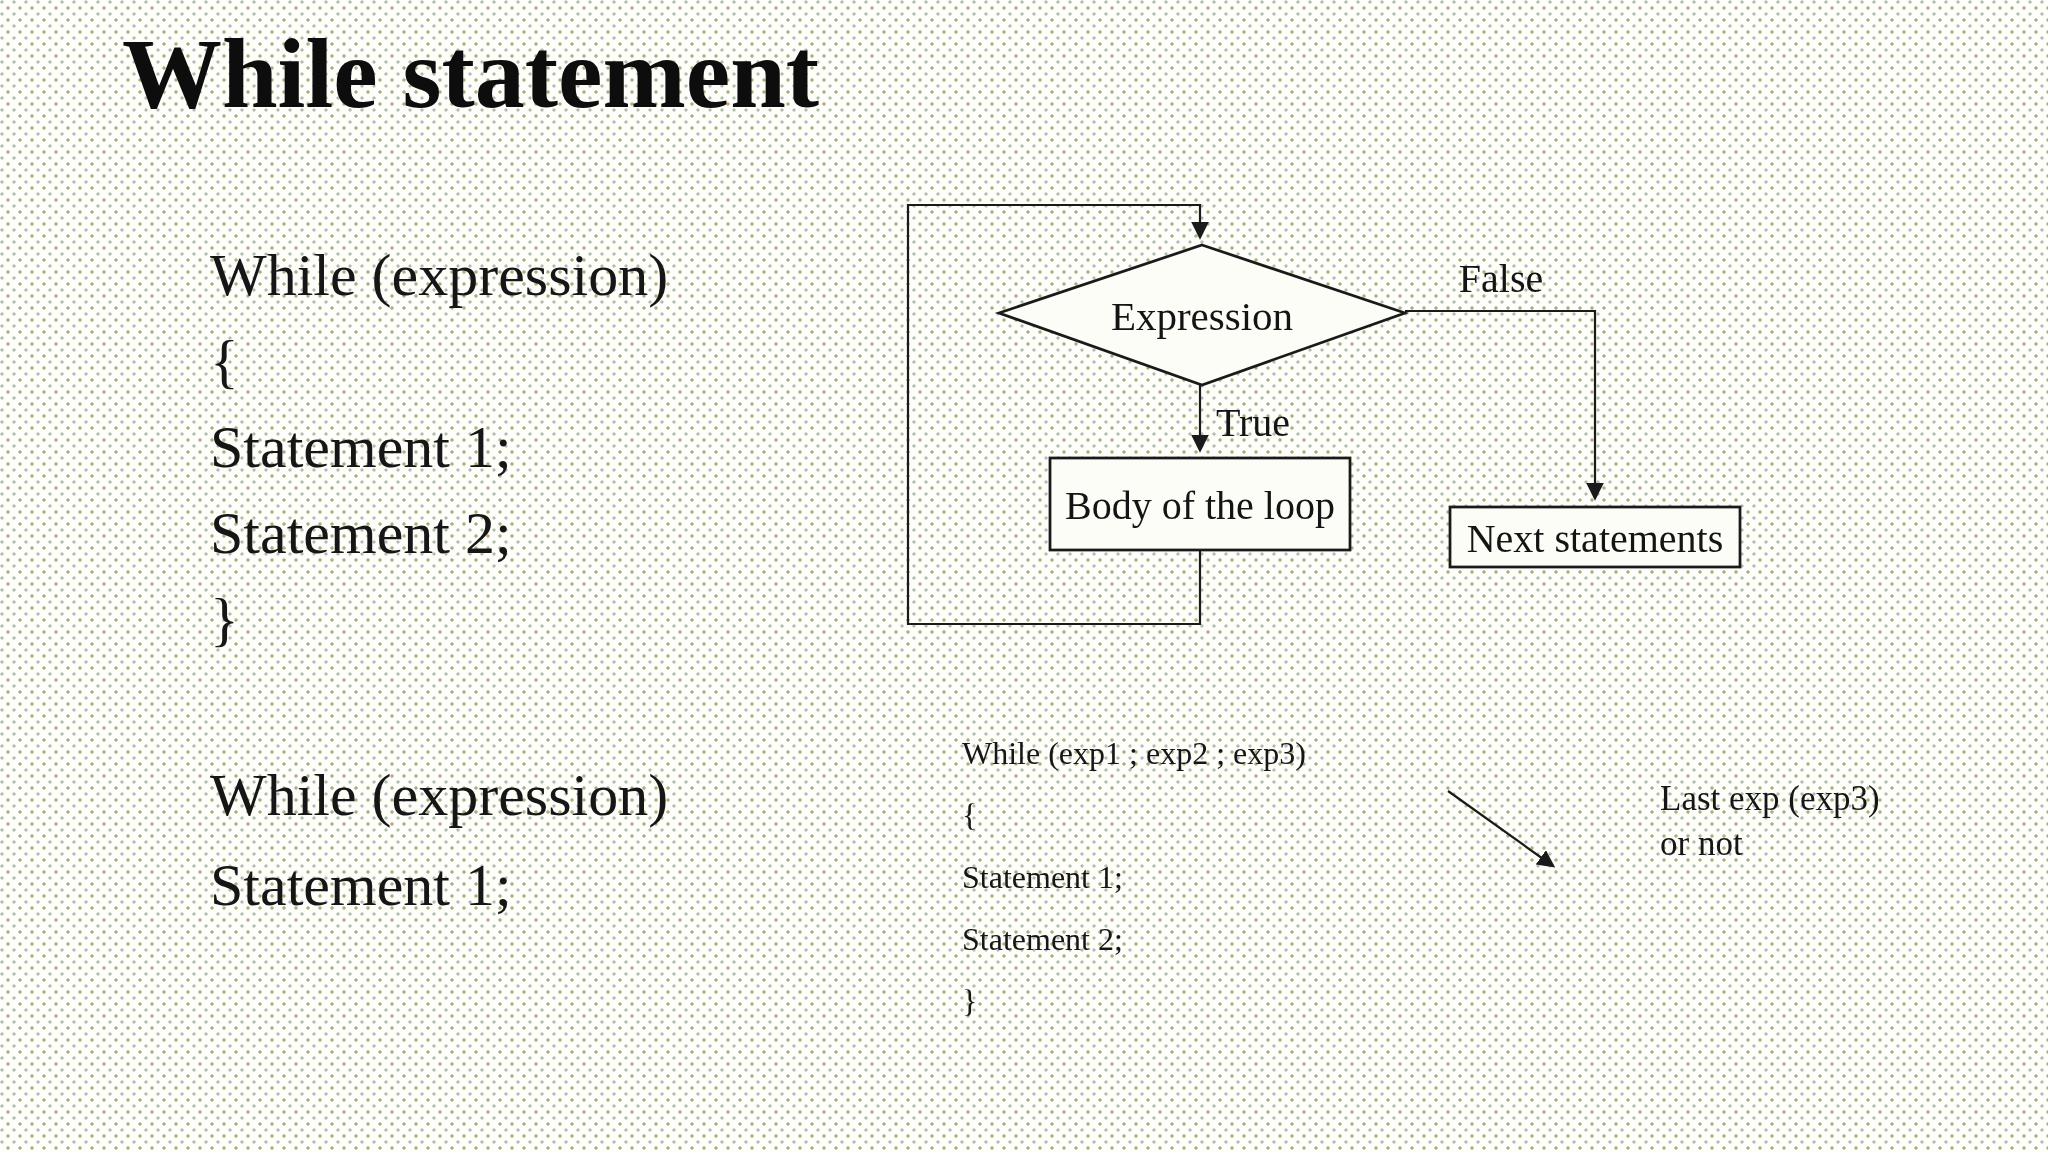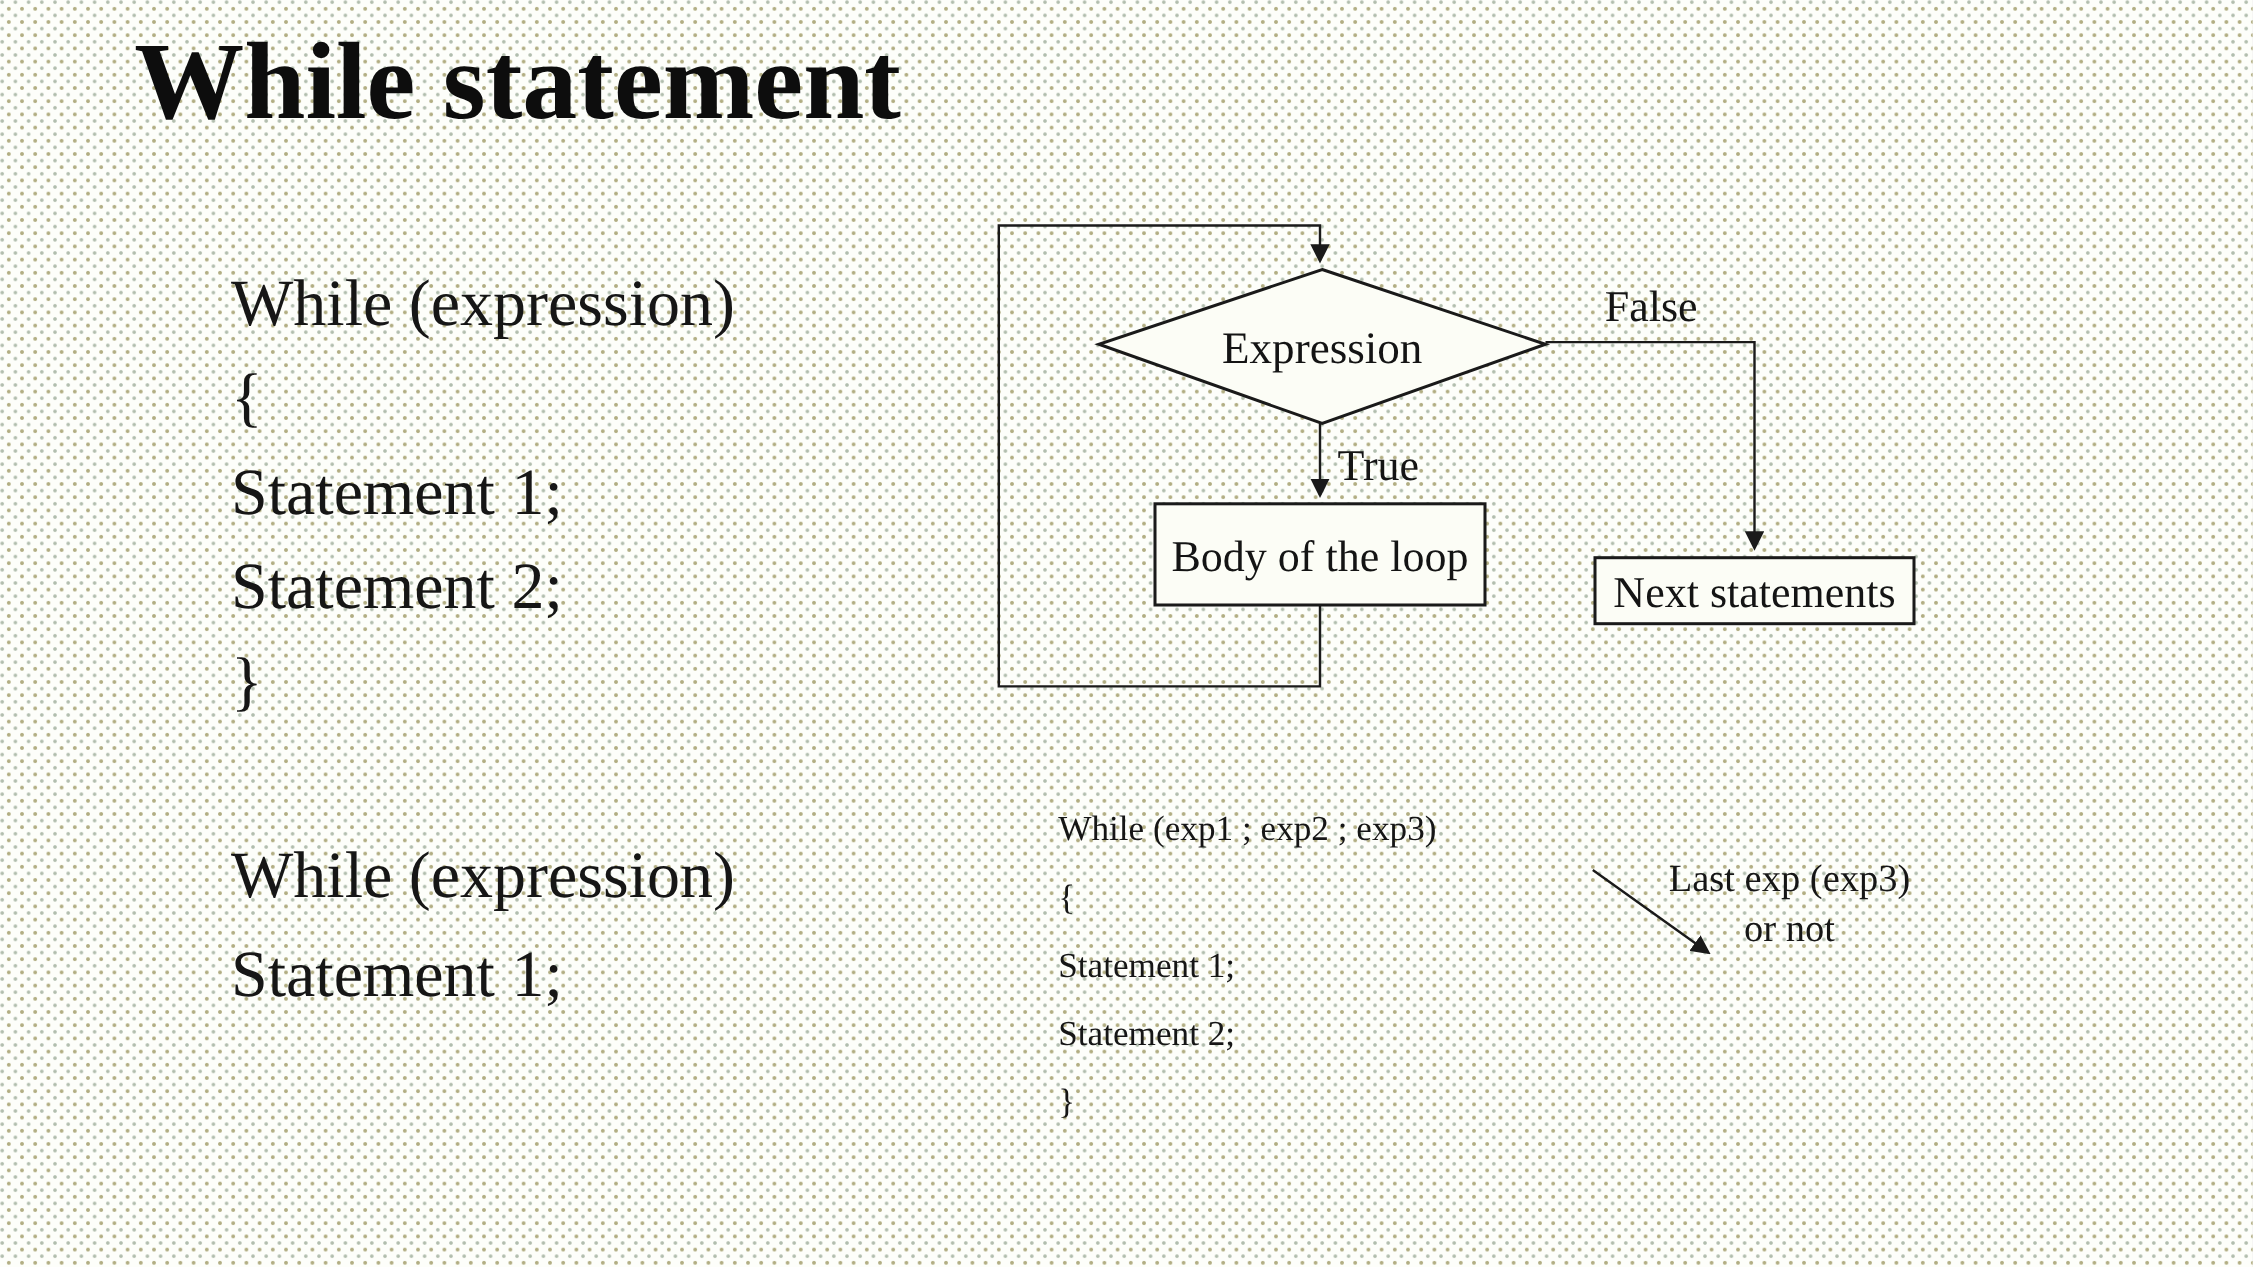--- a/index.html
+++ b/index.html
@@ -37,27 +37,26 @@
     position: absolute;
     font-size: 60px;
     color: #161616;
     white-space: nowrap;
   }
   .code-block-1 { left: 210px; top: 232px; line-height: 86px; }
   .code-block-2 { left: 210px; top: 750px; line-height: 90px; }
   .code-block-3 { left: 962px; top: 722px; font-size: 32px; line-height: 62px; }
   .note {
     position: absolute;
-    left: 1517px;
+    left: 1660px;
     top: 776px;
     font-size: 35px;
     line-height: 45px;
     color: #161616;
     white-space: nowrap;
-    text-align: center;
   }
   .flow {
     position: absolute;
     left: 0;
     top: 0;
     width: 2048px;
     height: 1152px;
   }
   .flow text {
     font-family: "Liberation Serif", "DejaVu Serif", serif;

